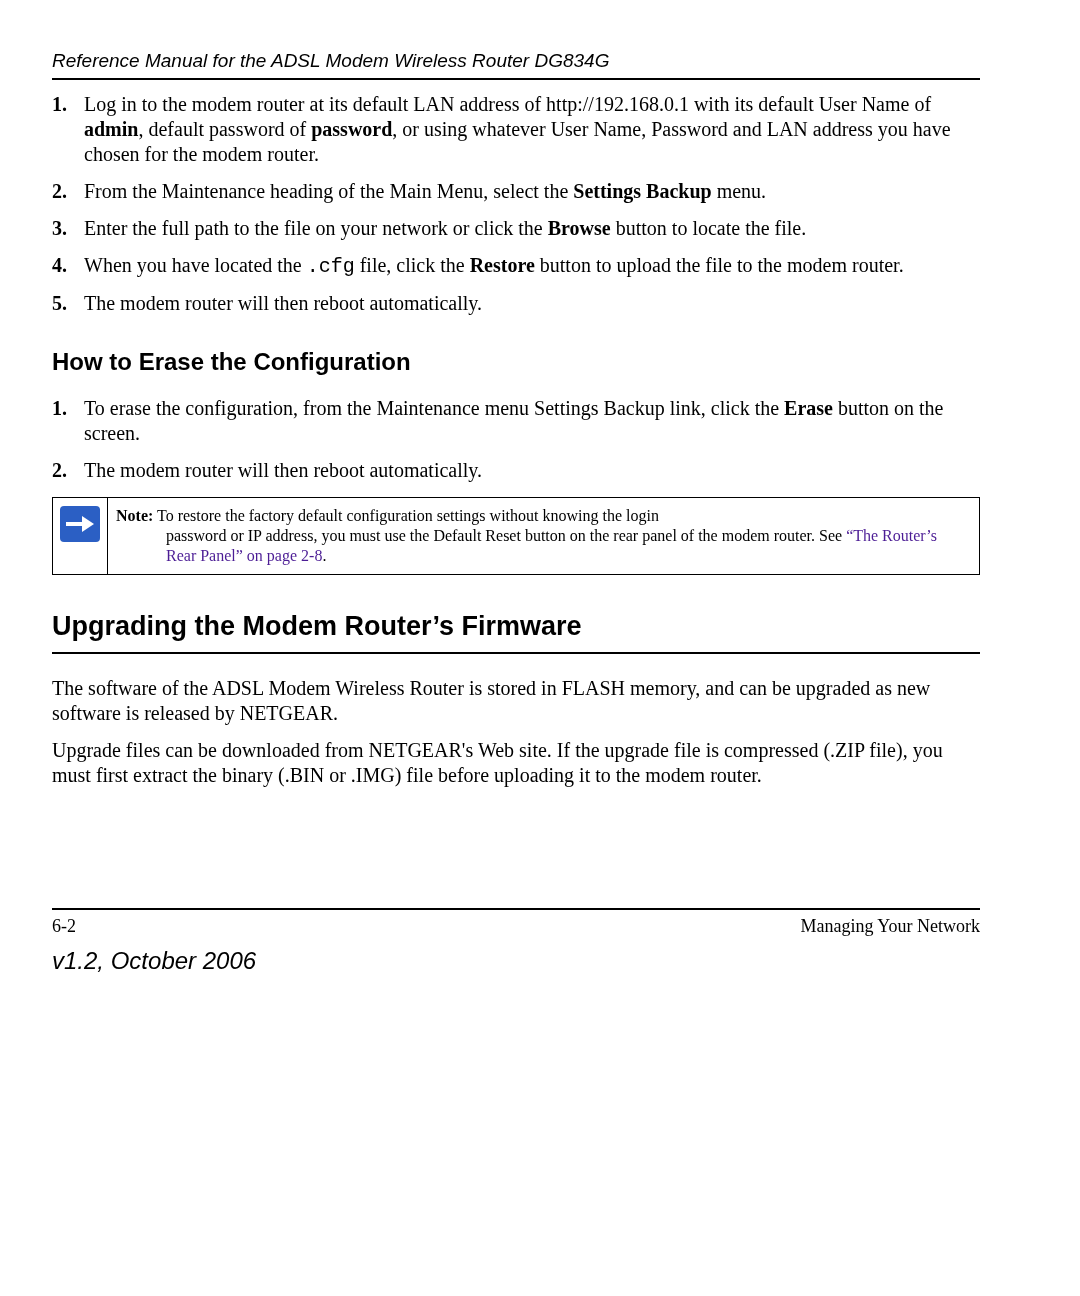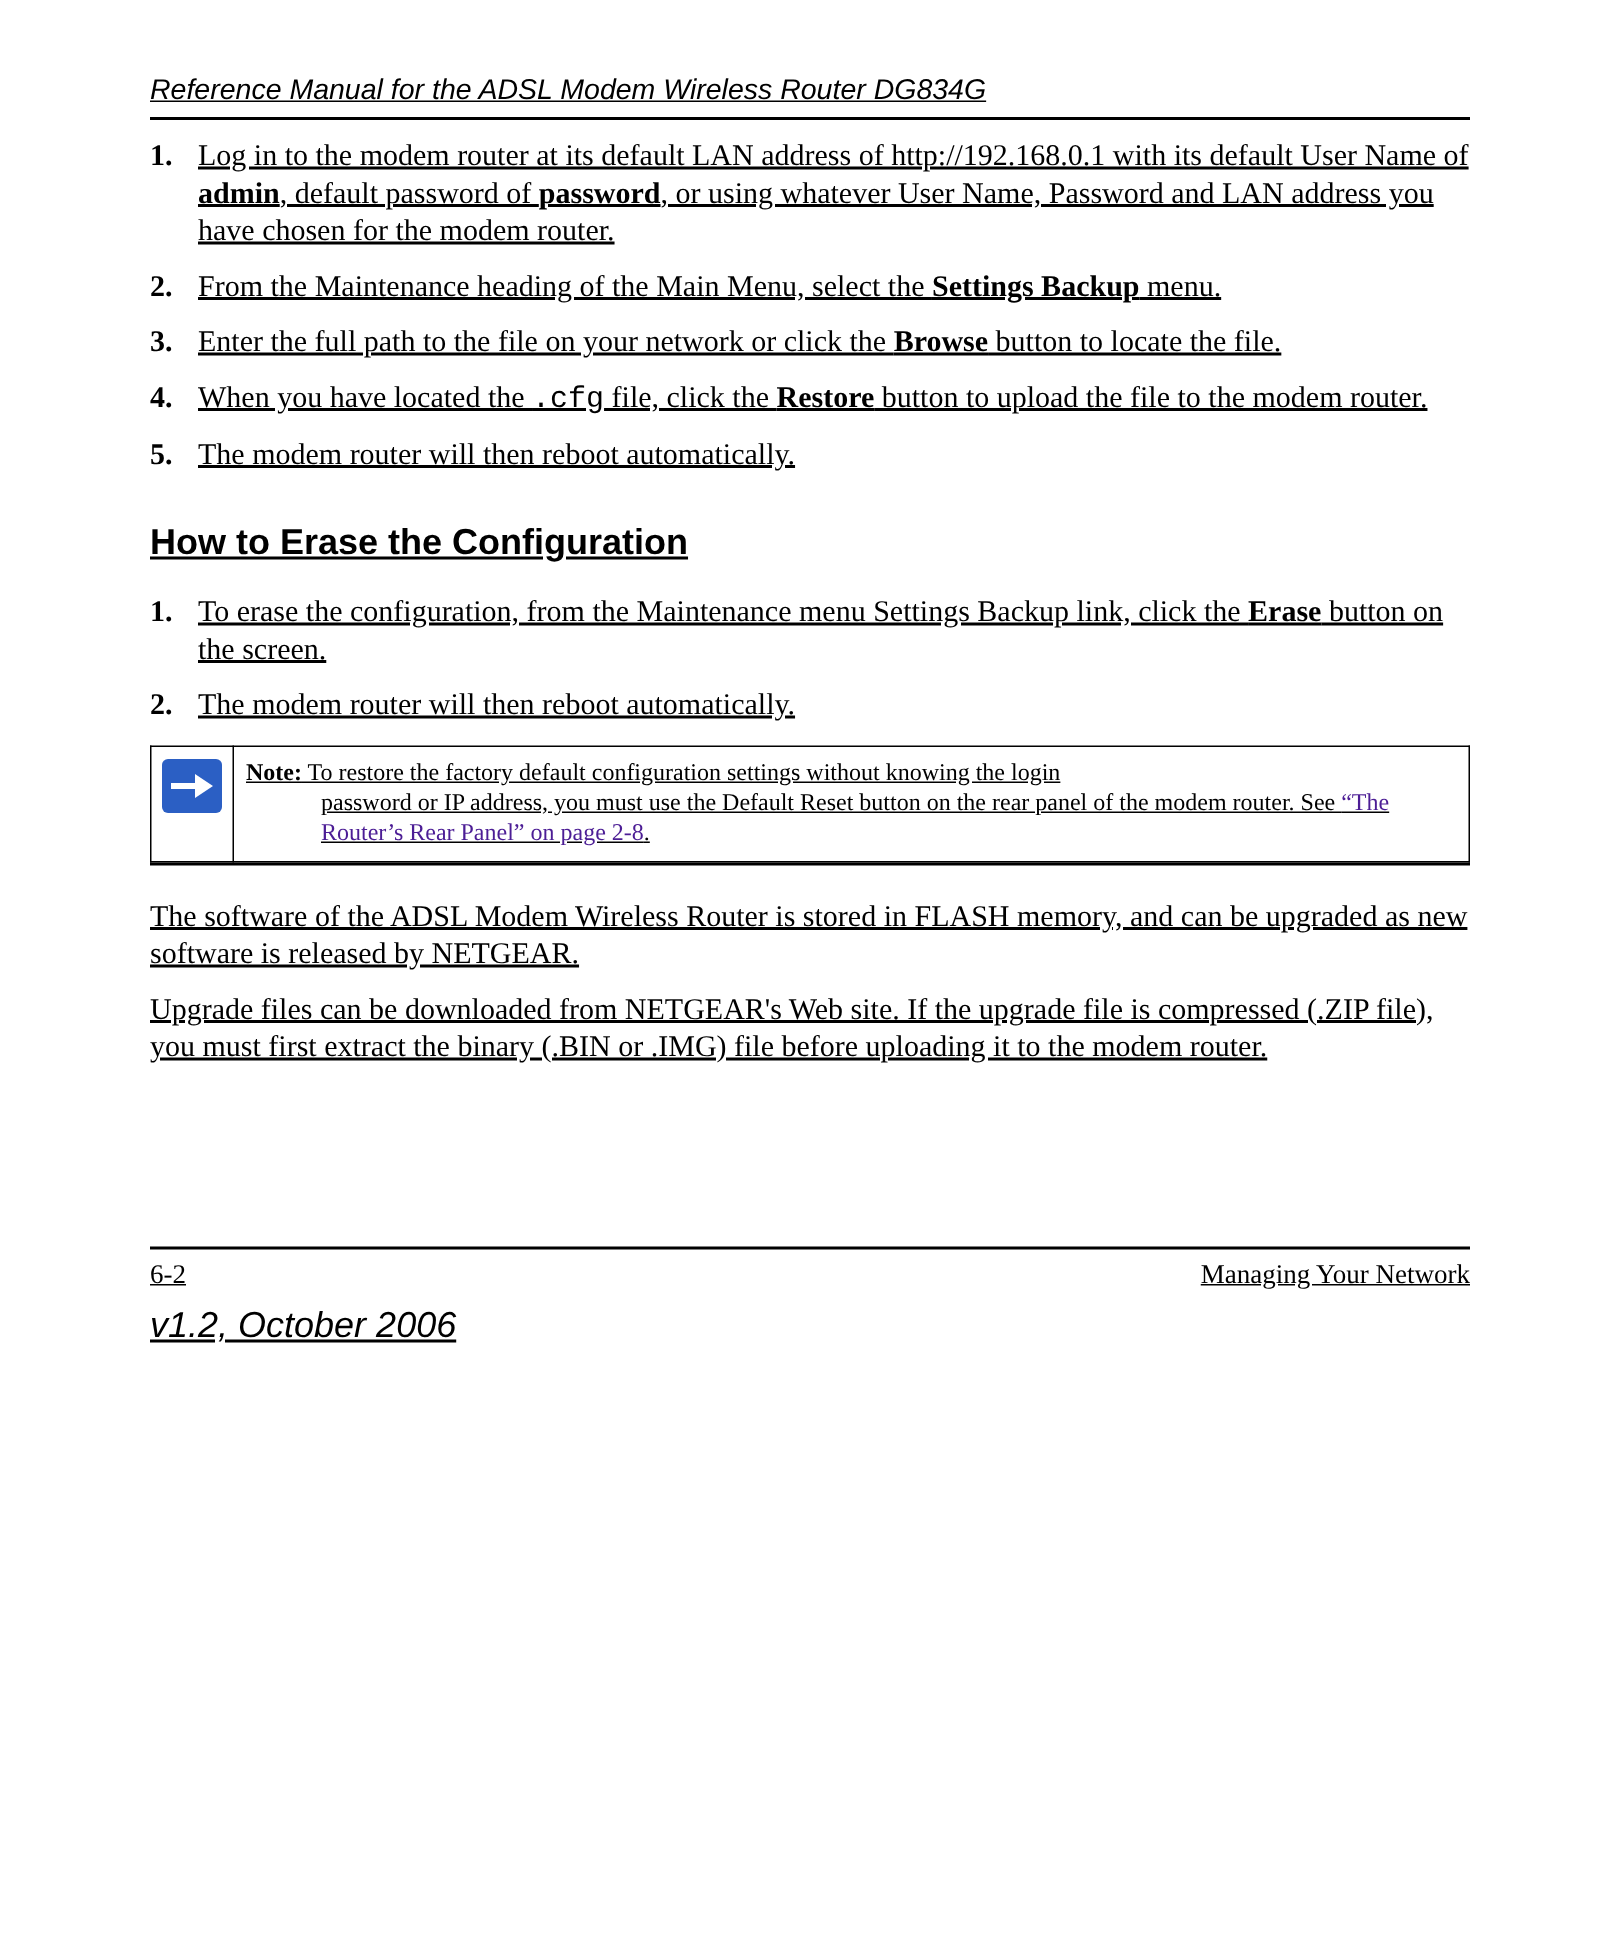--- a/index.html
+++ b/index.html
@@ -6,22 +6,21 @@
     margin: 0;
     padding: 0;
     background: #fff;
     font-family: "Times New Roman", Times, serif;
     color: #000;
     width: 1080px;
   }
   .page {
     box-sizing: border-box;
     width: 1080px;
-    padding: 50px 100px 30px 100px;
-    text-decoration: underline;
+    padding: 50px 100px 30px 52px;
   }
   .running-header {
     font-style: italic;
     font-family: Arial, Helvetica, sans-serif;
     font-size: 19px;
     padding-bottom: 6px;
     border-bottom: 2px solid #000;
   }
   .h2 {
     font-family: Arial, Helvetica, sans-serif;
@@ -191,20 +190,21 @@
       <td class="note-body">
         <span class="note-lbl">Note:</span><span> To restore the factory default configuration settings without knowing the login</span>
         <span class="note-indent">
           <span>password or IP address, you must use the Default Reset button on the rear panel of the modem router. See </span><span class="xref">“The Router’s Rear Panel” on page 2-8</span><span>.</span>
         </span>
       </td>
     </tr>
   </tbody>
     </table>
 
+  <div class="h1">Upgrading the Modem Router’s Firmware</div>
   <div class="h1-rule"></div>
 
   <p class="body-text">The software of the ADSL Modem Wireless Router is stored in FLASH memory, and can be upgraded as new software is released by NETGEAR.</p>
   <p class="body-text">Upgrade files can be downloaded from NETGEAR's Web site. If the upgrade file is compressed (.ZIP file), you must first extract the binary (.BIN or .IMG) file before uploading it to the modem router.</p>
 
   <div class="footer">
     <div class="foot-rule"></div>
     <div class="foot-row">
       <span>6-2</span>
       <span>Managing Your Network</span>

